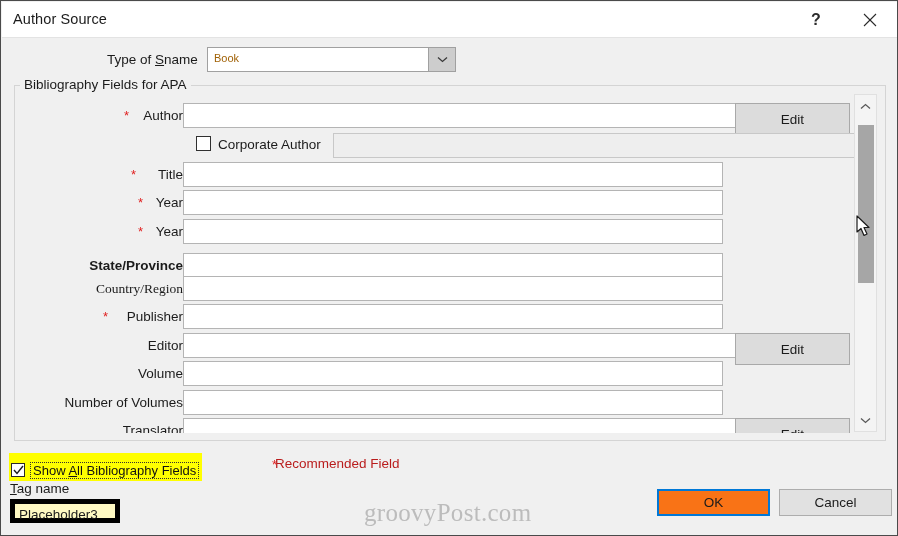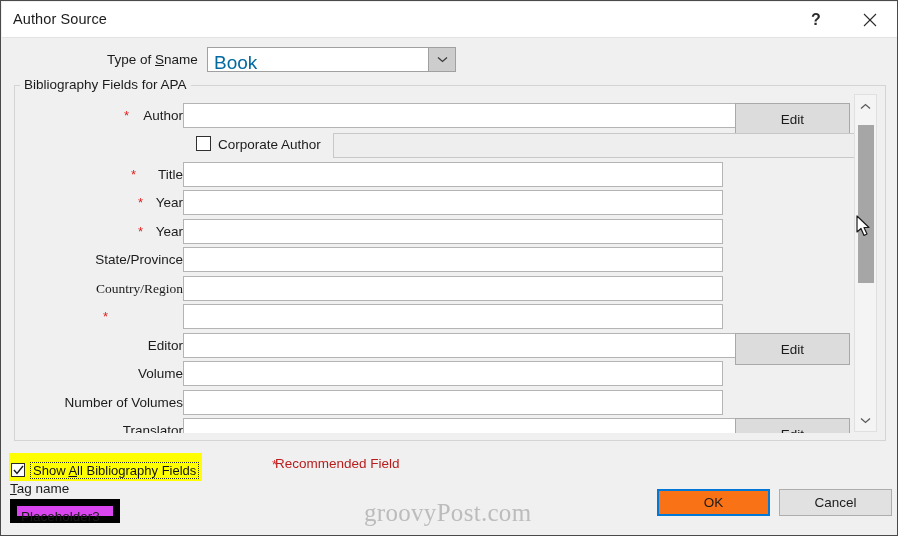--- a/index.html
+++ b/index.html
@@ -62,22 +62,22 @@
     position: absolute;
     left: 206px; top: 46px;
     width: 249px; height: 25px;
     background: #ffffff;
     border: 1px solid #a0a0a0;
     box-sizing: border-box;
   }
   #type-combo-value {
     position: absolute;
     left: 6px; top: 4px;
-    font-size: 19px;
-    color: #0369a1;
+    font-size: 11px;
+    color: #a16207;
   }
   #type-combo-arrow {
     position: absolute;
     right: 0; top: 0;
     width: 26px; height: 23px;
     background: #cdcdcd;
     border-left: 1px solid #a0a0a0;
     display: flex;
     align-items: center;
     justify-content: center;
@@ -259,22 +259,22 @@
     position: absolute;
     left: 9px; top: 480px;
     font-size: 13.5px;
     color: #1b1b1b;
   }
   #tag-label u { text-decoration: underline; }
   #tag-input {
     position: absolute;
     left: 9px; top: 498px;
     width: 110px; height: 24px;
-    background: #d946ef;
-    border: 7px solid #000000;
+    background: #fef9c3;
+    border: 5px solid #000000;
     box-sizing: border-box;
   }
   #tag-input-value {
     position: absolute;
     left: 4px; top: 3px;
     font-size: 13.5px;
     color: #1b1b1b;
   }
 
   #watermark {
@@ -370,35 +370,36 @@
           </span>
           <span class="row-input narrow"></span>
         </div>
         <div class="row" style="top: 126px;">
           <span class="row-label-wrap">
             <span class="req-star" style="right: 40px;">*</span>
             <span class="row-label">Year</span>
           </span>
           <span class="row-input narrow"></span>
         </div>
-        <div class="row" style="top: 154px;">
+        <div class="row" style="top: 160px; font-weight: bold;">
           <span class="row-label-wrap">
             <span class="row-label">State/Province</span>
           </span>
           <span class="row-input narrow"></span>
         </div>
         <div class="row" style="top: 183px; font-family: Liberation Serif, serif;">
           <span class="row-label-wrap">
             <span class="row-label">Country/Region</span>
           </span>
           <span class="row-input narrow"></span>
         </div>
         <div class="row" style="top: 211px;">
           <span class="row-label-wrap">
             <span class="req-star" style="right: 75px;">*</span>
+            <span class="row-label">Publisher</span>
           </span>
           <span class="row-input narrow"></span>
         </div>
         <div class="row" style="top: 240px;">
           <span class="row-label-wrap">
             <span class="row-label">Editor</span>
           </span>
           <span class="row-input wide"></span>
           <span class="edit-btn">Edit</span>
         </div>

